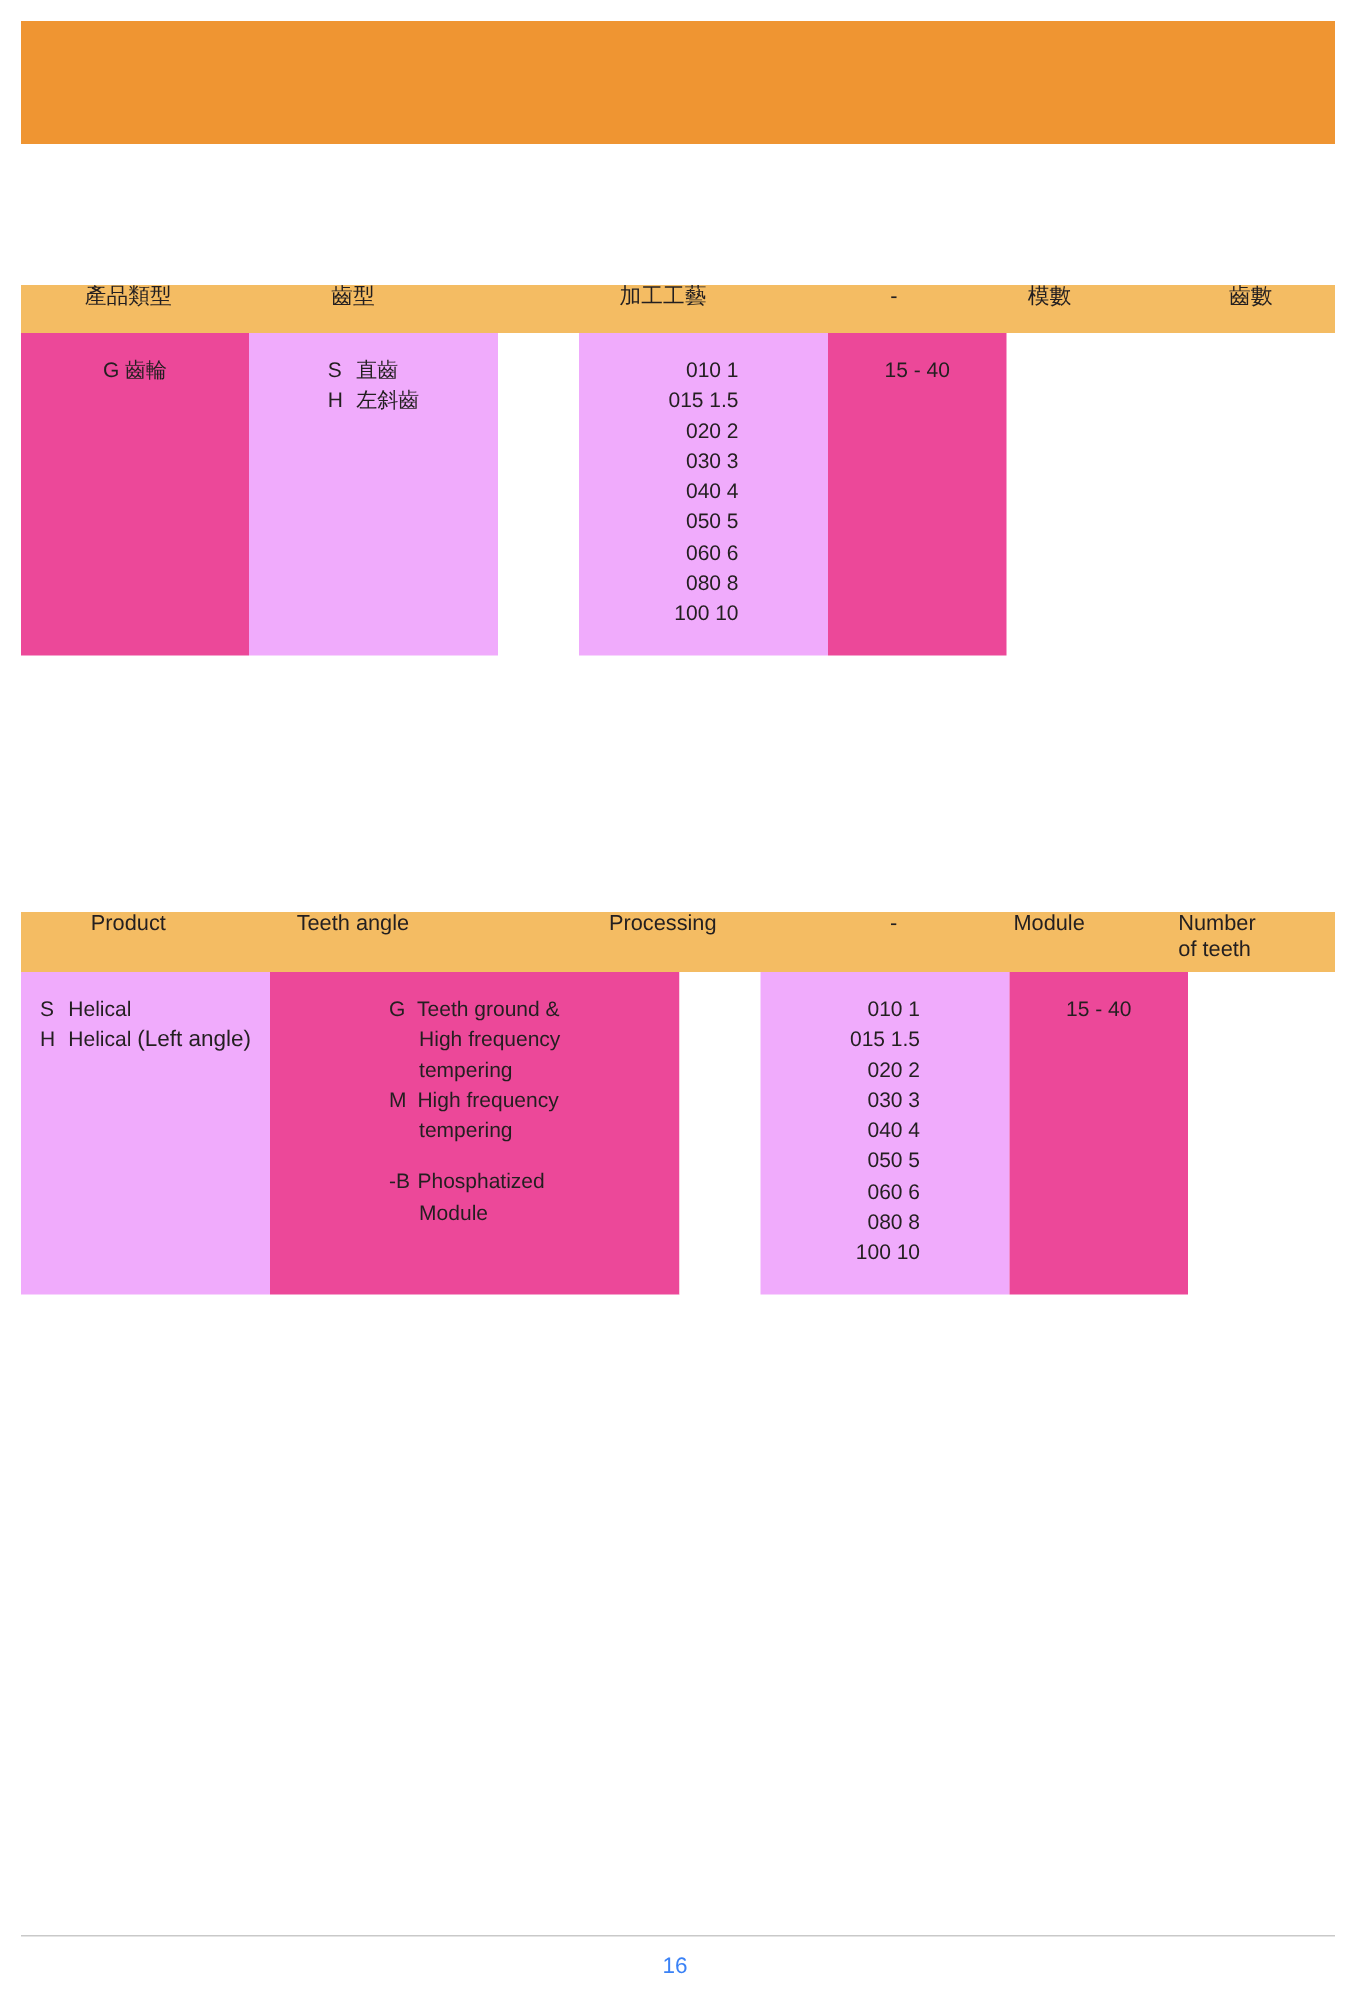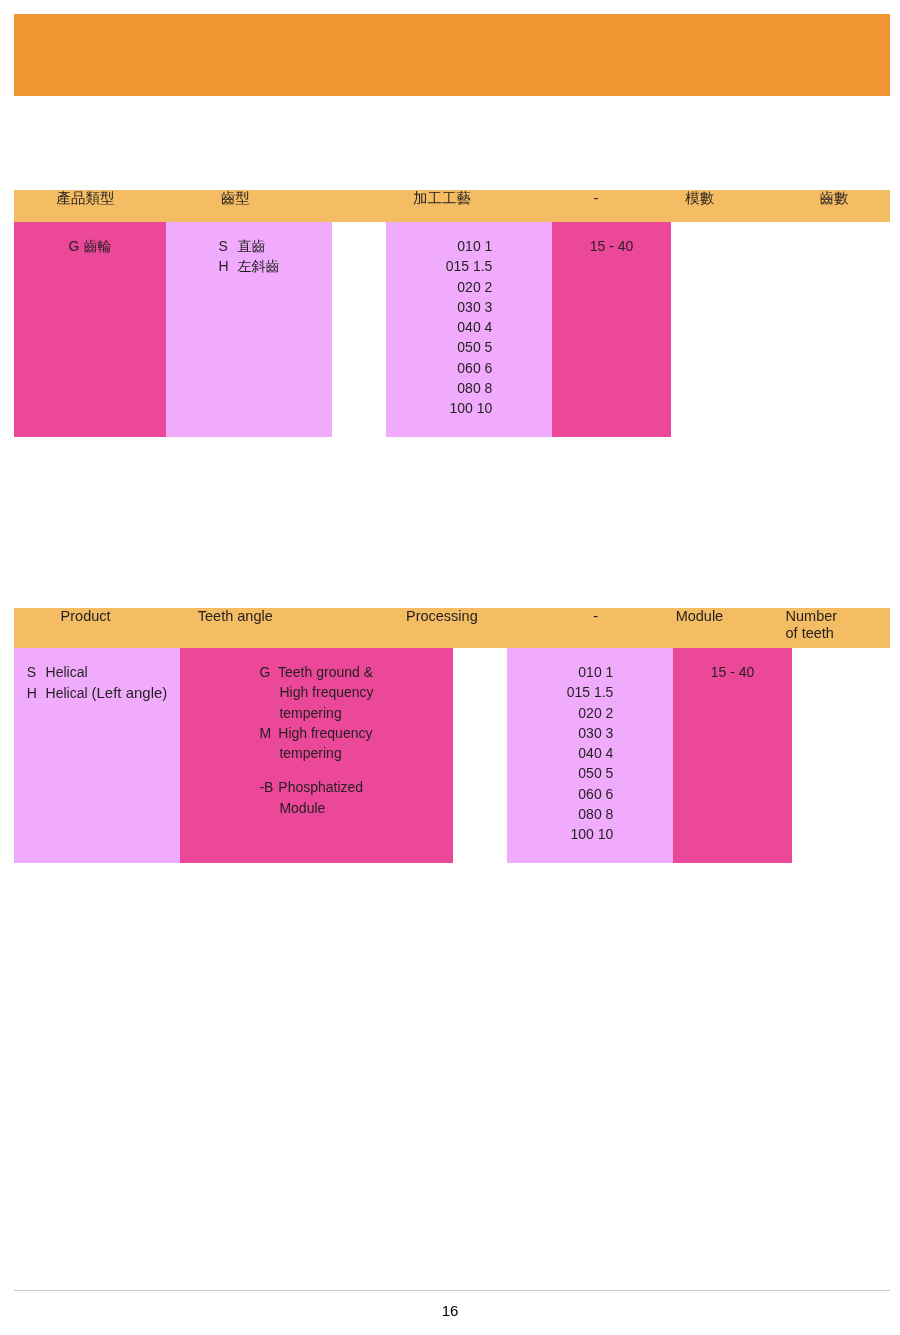--- a/index.html
+++ b/index.html
@@ -116,21 +116,21 @@
     height: 1px;
     background: #c9c9c9;
   }
   .page-number {
     position: absolute;
     top: 1302px;
     left: 0;
     width: 900px;
     text-align: center;
     font-size: 15px;
-    color: #000000;
+    color: #3b82f6;
   }
 </style>
 </head>
 <body>
 
 <div class="banner"></div>
 
 <div class="table-block" id="table-zh">
 
   <div class="thead">

